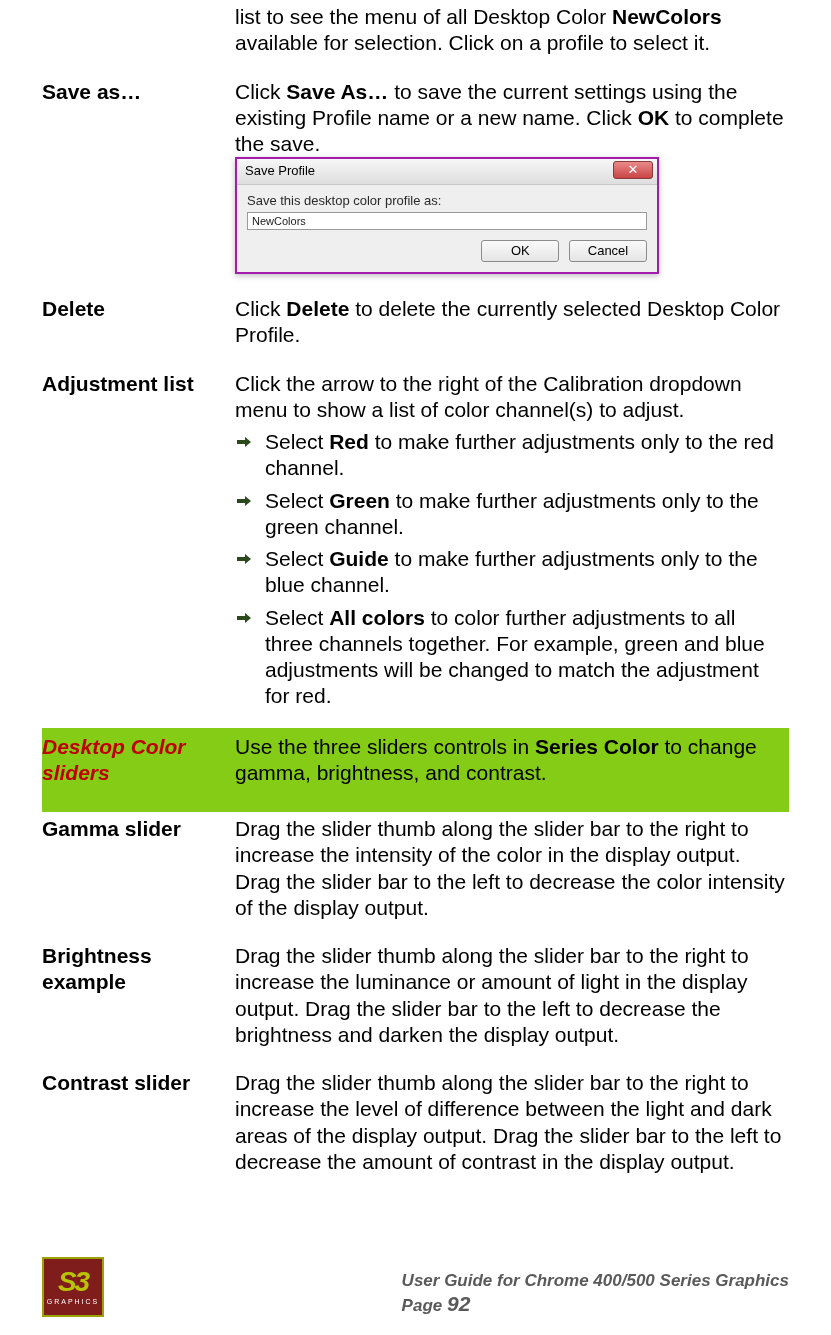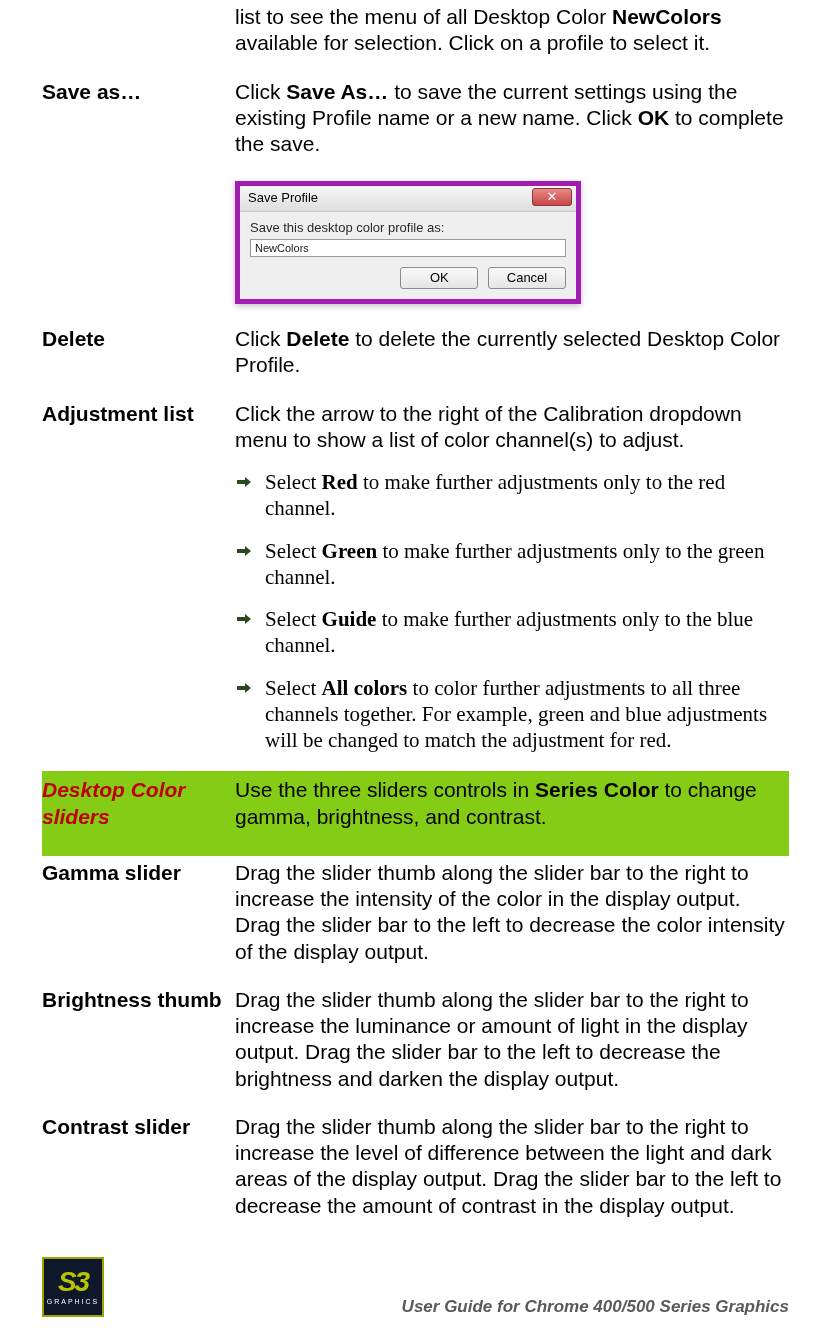--- a/index.html
+++ b/index.html
@@ -30,31 +30,31 @@
     padding-top: 4px;
     padding-bottom: 18px;
   }
   .term { font-weight: bold; }
   .hl .cell-l, .hl .cell-r { background: #84cc16; padding-top: 6px; padding-bottom: 26px; }
   .hl .term { color: #c00000; font-style: italic; }
 
   b { font-weight: bold; }
 
   .bullets { list-style: none; padding-left: 0; }
-  .bullets li { position: relative; padding-left: 30px; margin-top: 16px; font-family: Liberation Serif, serif; }
+  .bullets li { position: relative; padding-left: 30px; margin-top: 6px; }
   .bullets li .arw {
     position: absolute; left: 2px; top: 6px; width: 14px; height: 14px;
   }
   .arw svg { display: block; }
 
   
   .dlg {
-    margin-top: 24px;
-    width: 346px;
-    border: 5px solid #a21caf;
+    margin-top: 0;
+    width: 424px;
+    border: 2px solid #a21caf;
     background: #efefef;
     box-shadow: 0 2px 6px rgba(0,0,0,.25);
     font-size: 13px;
   }
   .dlg-title {
     position: relative;
     padding: 4px 8px;
     background: linear-gradient(#f7f7f7,#dedede);
     border-bottom: 1px solid #c8c8c8;
   }
@@ -97,21 +97,21 @@
   .footer {
     position: absolute;
     left: 0; right: 0; bottom: 18px;
     padding: 0 42px;
     display: flex;
     align-items: flex-end;
     justify-content: space-between;
   }
   .logo {
     width: 62px; height: 60px; border: 2px solid #9aa300;
-    background: #0f172a;
+    background: #7f1d1d;
     display: flex; flex-direction: column; align-items: center; justify-content: center;
   }
   .logo-s3 {
     color: #b8c400; font-weight: bold; font-size: 28px; line-height: 28px;
     font-style: italic;
     letter-spacing: -2px;
   }
   .logo-g { color: #fff; font-size: 7px; letter-spacing: 2px; margin-top: 2px; }
   .foot-txt {
     text-align: left;
@@ -224,21 +224,21 @@
   </div>
 
   <div class="row">
     <div class="cell-l"><span class="term">Gamma slider</span></div>
     <div class="cell-r">
         <p>Drag the slider thumb along the slider bar to the right to increase the intensity of the color in the display output. Drag the slider bar to the left to decrease the color intensity of the display output.</p>
       </div>
   </div>
 
   <div class="row">
-    <div class="cell-l"><span class="term">Brightness thumb</span></div>
+    <div class="cell-l"><span class="term">Brightness example</span></div>
     <div class="cell-r">
         <p>Drag the slider thumb along the slider bar to the right to increase the luminance or amount of light in the display output. Drag the slider bar to the left to decrease the brightness and darken the display output.</p>
       </div>
   </div>
 
   <div class="row">
     <div class="cell-l"><span class="term">Contrast slider</span></div>
     <div class="cell-r">
         <p>Drag the slider thumb along the slider bar to the right to increase the level of difference between the light and dark areas of the display output. Drag the slider bar to the left to decrease the amount of contrast in the display output.</p>
       </div>
@@ -246,14 +246,17 @@
 
 </div>
 
 <div class="footer">
   <div class="logo">
     <div class="logo-s3">S3</div>
     <div class="logo-g">GRAPHICS</div>
   </div>
   <div class="foot-txt">
     <div>User Guide for Chrome 400/500 Series Graphics</div>
+    <div>
+      <span class="pg-lbl">Page </span><span class="pg-num">92</span>
+    </div>
   </div>
 </div>
 
 </body></html>

